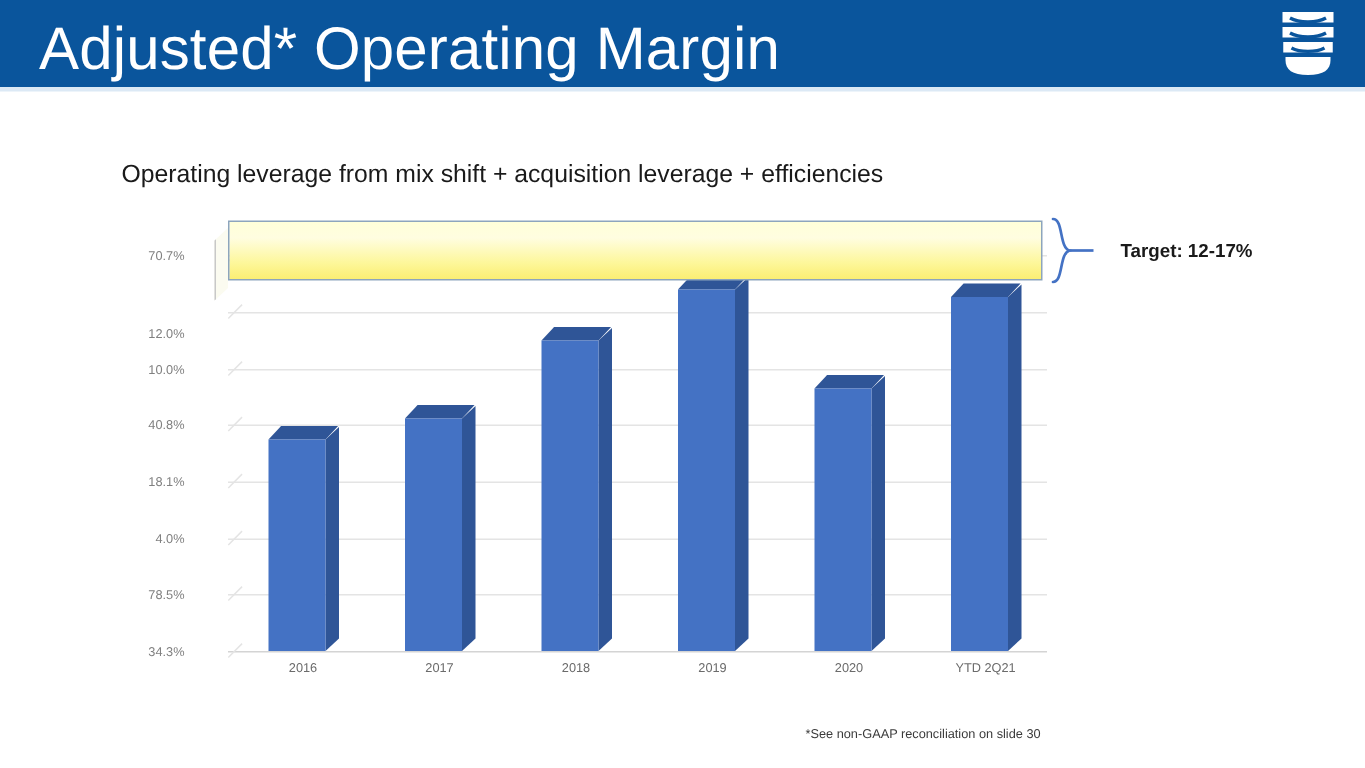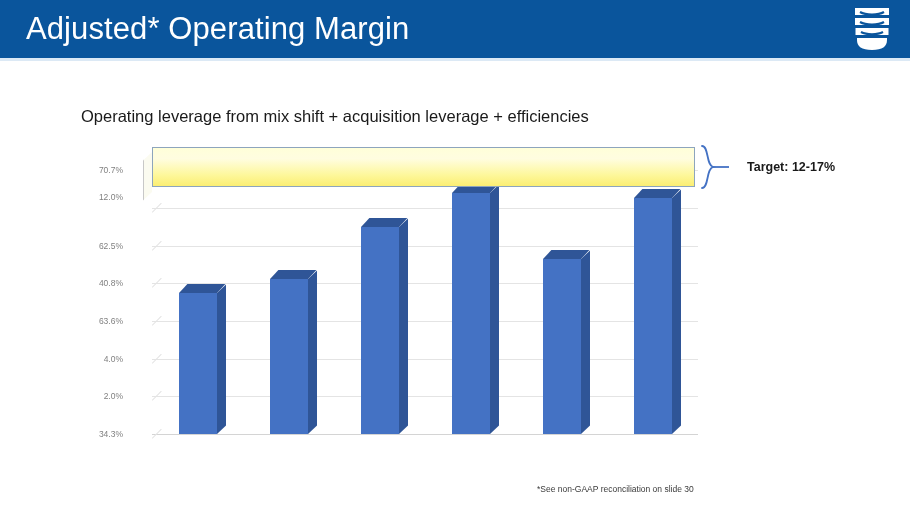--- a/index.html
+++ b/index.html
@@ -20,21 +20,21 @@
     position: absolute;
     left: 0; top: 0;
     width: 910px;
     height: 58px;
     background: #0a559c;
   }
   .header-title {
     position: absolute;
     left: 26px;
     top: 11px;
-    font-size: 31px;
+    font-size: 40px;
     font-weight: 400;
     color: #ffffff;
     letter-spacing: 0.1px;
     white-space: nowrap;
     text-align: right;
   }
   .header-underline {
     position: absolute;
     left: 0; top: 58px;
     width: 910px;
@@ -244,26 +244,26 @@
       <div class="gridline" style="top: 218.6px;"></div>
       <div class="depth-line" style="left: 22px; top: 209.6px; height: 12.78px; transform: rotate(45deg); transform-origin: left bottom;"></div>
       <div class="gridline" style="top: 256.3px;"></div>
       <div class="depth-line" style="left: 22px; top: 247.3px; height: 12.78px; transform: rotate(45deg); transform-origin: left bottom;"></div>
       <div class="gridline base" style="top: 294px;"></div>
       <div class="depth-line" style="left: 22px; top: 285px; height: 12.78px; transform: rotate(45deg); transform-origin: left bottom;"></div>
     </div>
 
   <div class="ytick-wrap" id="ytick-wrap">
       <div class="ytick" style="top: 25.1px;">70.7%</div>
-      <div class="ytick" style="top: 52px; text-align: right;">12.0%</div>
-      <div class="ytick" style="top: 100.5px;">62.5%</div>
+      <div class="ytick" style="top: 77px; text-align: right;">12.0%</div>
+      <div class="ytick" style="top: 100.5px;">10.0%</div>
       <div class="ytick" style="top: 138.2px;">40.8%</div>
-      <div class="ytick" style="top: 175.9px;">63.6%</div>
+      <div class="ytick" style="top: 175.9px;">18.1%</div>
       <div class="ytick" style="top: 213.6px;">4.0%</div>
-      <div class="ytick" style="top: 251.3px;">2.0%</div>
+      <div class="ytick" style="top: 251.3px;">78.5%</div>
       <div class="ytick" style="top: 289px;">34.3%</div>
     </div>
 
   <div class="plot" id="bar-layer" style="pointer-events:none;">
       <div class="bar" style="left: 48.5px; top: 152.625px; width: 38px; height: 141.375px;">
         <div class="bar-side" style="top: 0px; height: 141.375px;"></div>
         <div class="bar-top" style="top: -9px;"></div>
         <div class="bar-front" style="height: 141.375px;"></div>
       </div>
       <div class="bar" style="left: 139.5px; top: 139.43px; width: 38px; height: 154.57px;">
@@ -297,15 +297,23 @@
   <div class="target-band"></div>
 
   <div class="brace">
     <svg width="30" height="46" viewBox="0 0 30 46" xmlns="http://www.w3.org/2000/svg">
       <path d="M2 2 C9 2 6 21 13 23 C6 25 9 44 2 44" fill="none" stroke="#4472c4" stroke-width="1.8" stroke-linecap="round"></path>
       <line x1="13" y1="23" x2="29" y2="23" stroke="#4472c4" stroke-width="1.8"></line>
     </svg>
   </div>
   <div class="target-label">Target: 12-17%</div>
 
+  <div class="xtick-wrap" id="xtick-wrap">
+      <div class="xtick" style="left: 72px; top: 0px;">2016</div>
+      <div class="xtick" style="left: 163px; top: 0px;">2017</div>
+      <div class="xtick" style="left: 254px; top: 0px;">2018</div>
+      <div class="xtick" style="left: 345px; top: 0px;">2019</div>
+      <div class="xtick" style="left: 436px; top: 0px;">2020</div>
+      <div class="xtick" style="left: 527px; top: 0px;">YTD 2Q21</div>
+    </div>
 </div>
 
 <div class="footnote">*See non-GAAP reconciliation on slide 30</div>
 
 </body></html>

